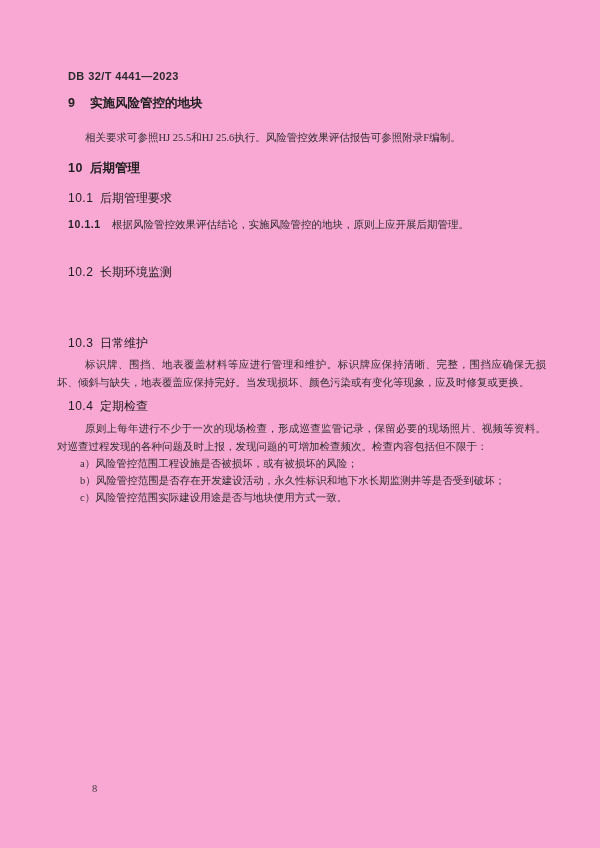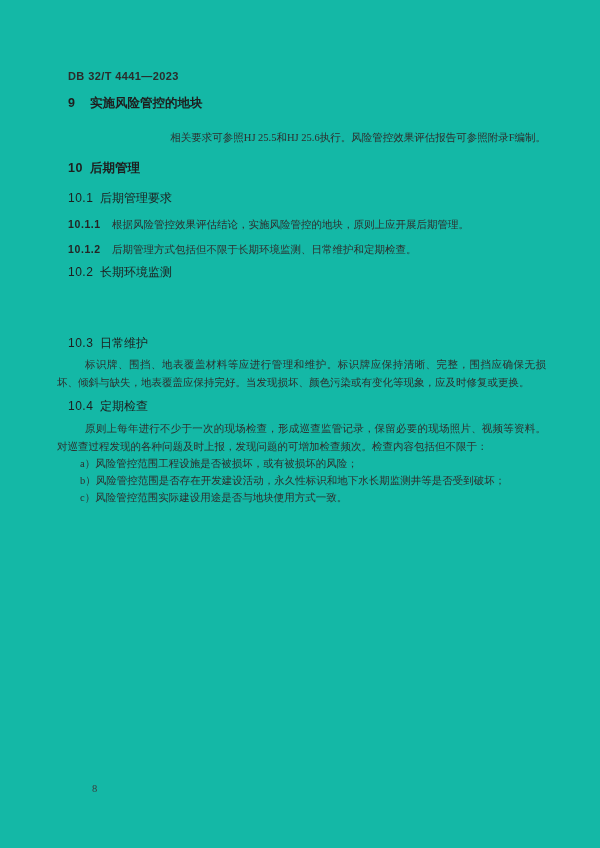--- a/index.html
+++ b/index.html
@@ -1,20 +1,20 @@
 <!DOCTYPE html>
 <html><head>
 <meta charset="utf-8">
 <style>
   html, body { margin: 0; padding: 0; background: #ffffff; }
   .page {
     position: relative;
     width: 600px;
     height: 848px;
-    background: #14b8a6;
+    background: #f9a8d4;
     overflow: hidden;
     font-family: "Liberation Serif", serif;
     color: #2e2e2e;
   }
   .blk { position: absolute; white-space: nowrap; }
 
   
   .doc-header {
     top: 70px; left: 68px;
     font-family: "Liberation Sans", sans-serif;
@@ -68,21 +68,21 @@
   .para {
     left: 57px;
     width: 489px;
     white-space: normal;
     text-indent: 28px;
     font-size: 10.5px;
     line-height: 17.6px;
     text-align: justify;
     color: #2e2e2e;
   }
-  .para.one-line { white-space: nowrap; text-align: right; }
+  .para.one-line { white-space: nowrap; text-align: left; }
 
   
   .list {
     left: 80px;
     font-size: 10.5px;
     line-height: 17.2px;
     color: #2e2e2e;
   }
   .list div { white-space: nowrap; }
 
@@ -111,23 +111,20 @@
   </div>
 
   <div class="blk h2c" style="top:191px">
     <span class="num">10.1</span><span>后期管理要求</span>
   </div>
 
   <div class="blk clause" style="top:217px">
     <span class="cnum">10.1.1</span><span>根据风险管控效果评估结论，实施风险管控的地块，原则上应开展后期管理。</span>
   </div>
 
-  <div class="blk clause" style="top:242px">
-    <span class="cnum">10.1.2</span><span>后期管理方式包括但不限于长期环境监测、日常维护和定期检查。</span>
-  </div>
 
   <div class="blk h2c" style="top:265px">
     <span class="num">10.2</span><span>长期环境监测</span>
   </div>
 
 
 
   <div class="blk h2c" style="top:336px">
     <span class="num">10.3</span><span>日常维护</span>
   </div>

